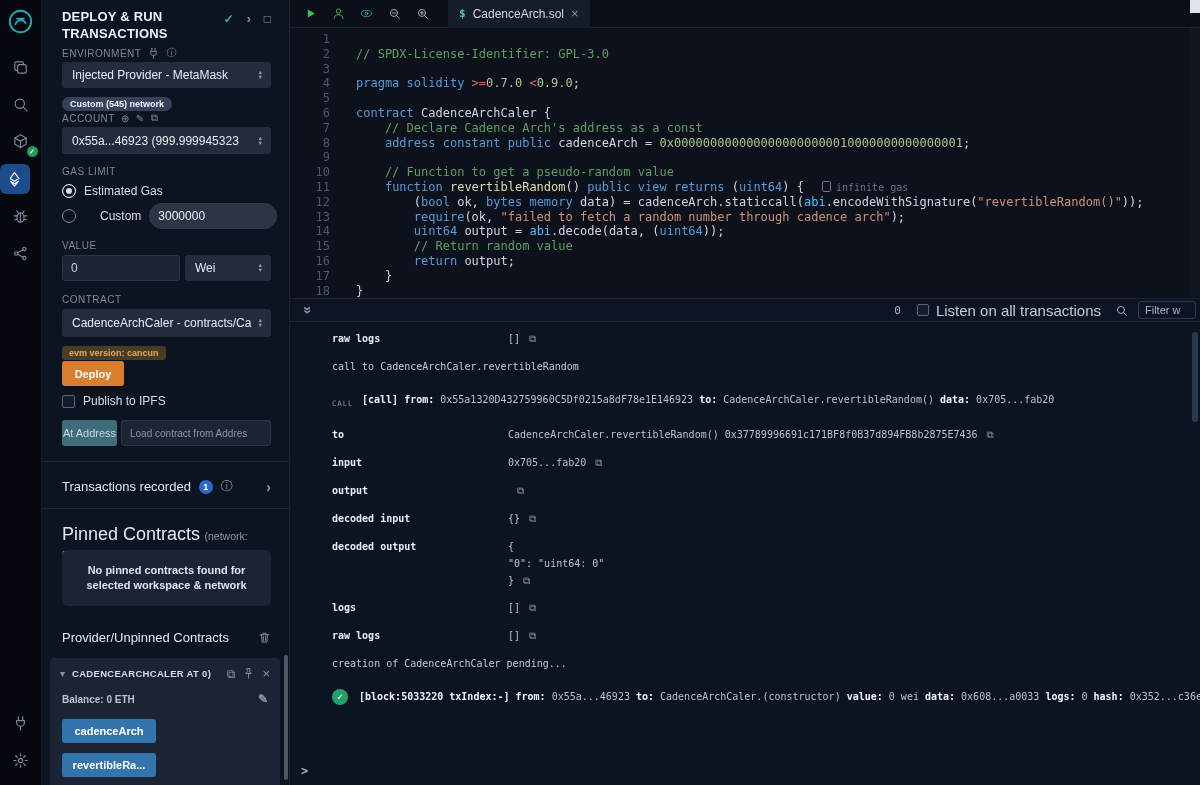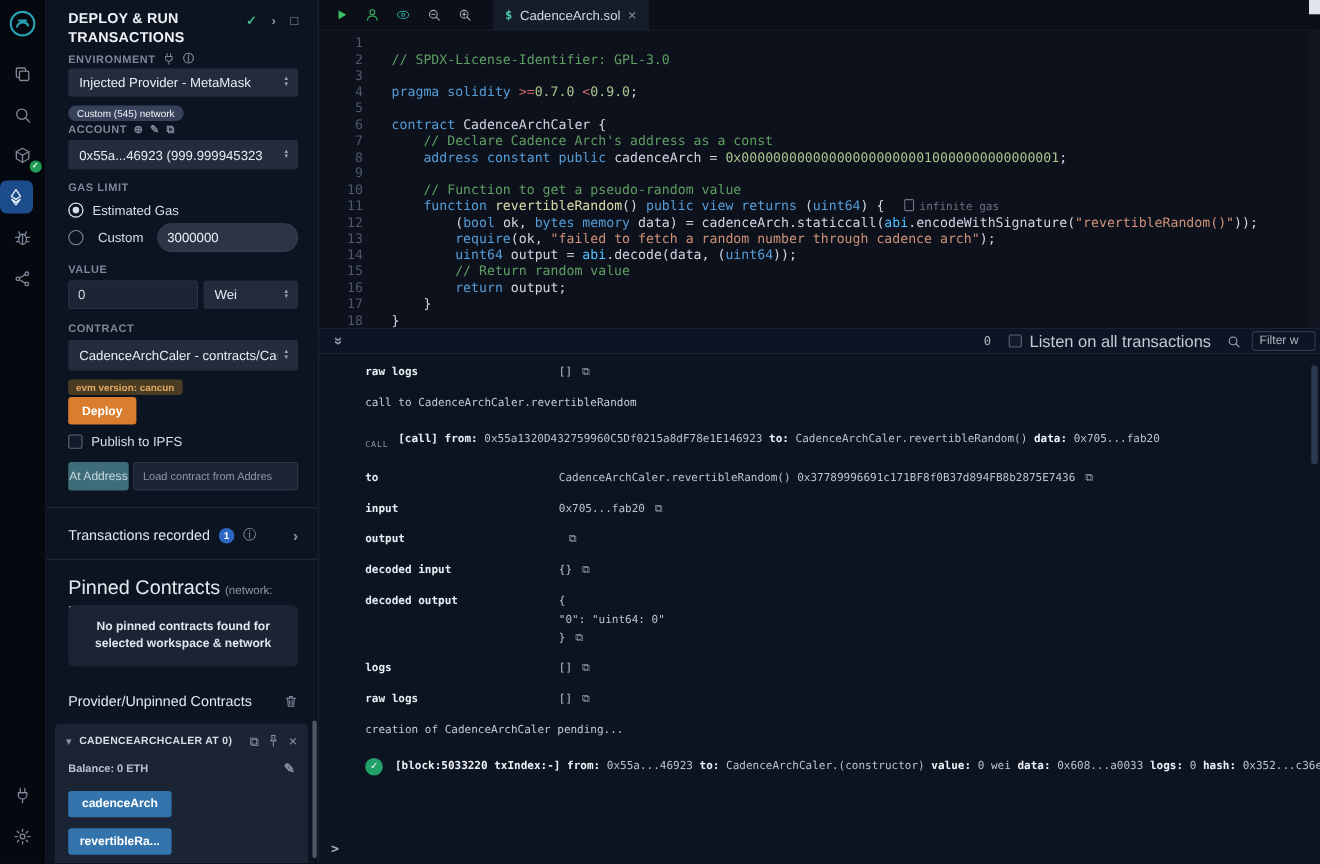--- a/index.html
+++ b/index.html
@@ -16,26 +16,26 @@
 .rail-badge{position:absolute;right:4px;bottom:3px;width:11px;height:11px;border-radius:50%;background:#1f9d55;color:#fff;font-size:7px;line-height:11px;text-align:center;font-weight:bold}
 .rail-bottom{margin-top:auto;margin-bottom:6px;display:flex;flex-direction:column;align-items:center}
 
 
 .sidebar{position:absolute;left:42px;top:0;bottom:0;width:248px;background:#0d1421;border-right:1px solid #1a2232;overflow:hidden}
 .sb{position:absolute;left:20px;right:18px}
 .side-title{font-size:13px;font-weight:bold;color:#eef2f7;line-height:17px;width:160px;letter-spacing:.2px}
 .head-icons{position:absolute;right:0;top:4px;display:flex;gap:13px;align-items:center}
 .ic{font-size:12px;color:#8b95a5;cursor:pointer}
 .ic.check{color:#3fb68b;font-weight:bold}
-.lbl{font-size:10px;letter-spacing:.5px;color:#7d8799;font-weight:bold;display:flex;align-items:flex-end;gap:6px}
+.lbl{font-size:10px;letter-spacing:.5px;color:#7d8799;font-weight:normal;display:flex;align-items:center;gap:6px}
 .lbl .licon{color:#7d8799;font-size:10px}
 .field{height:26px;background:#232b3c;border-radius:3px;display:flex;align-items:center;padding:0 8px 0 10px;font-size:12px;color:#e8ecf2;white-space:nowrap;overflow:hidden;cursor:pointer}
 .field .ftext{flex:1;overflow:hidden;white-space:nowrap}
 .caret{display:flex;flex-direction:column;line-height:4.6px;font-size:5.5px;color:#9aa4b4;margin-left:6px}
-.badge-dark{display:inline-block;background:#38415a;color:#eef2f7;font-size:9px;font-weight:normal;padding:2px 8px;border-radius:8px}
+.badge-dark{display:inline-block;background:#38415a;color:#eef2f7;font-size:9px;font-weight:bold;padding:2px 8px;border-radius:8px}
 .badge-evm{display:inline-block;background:#4a3c22;color:#e2a964;font-size:9px;font-weight:bold;padding:2px 7px;border-radius:3px}
 .radio-row{display:flex;align-items:center;gap:8px;font-size:12px;color:#d9dee6}
 .radio{width:14px;height:14px;border-radius:50%;border:1.5px solid #7d8799;flex-shrink:0;cursor:pointer}
 .radio.sel{border-color:#d6dce4;background:#d6dce4;box-shadow:inset 0 0 0 3px #0d1421}
 .sinput{background:#2c3445;border:1px solid #343e52;border-radius:13px;color:#eef2f7;font-size:12px;height:26px;padding:0 8px;outline:none}
 .dinput{background:#1d2434;border:1px solid #2a3348;border-radius:3px;color:#cfd6e0;font-size:11px;height:26px;padding:0 8px;outline:none}
 .dinput::placeholder{color:#8b95a5}
 .btn-deploy{width:62px;height:25px;background:#d97d2e;border:none;border-radius:3px;color:#fff;font-size:11px;font-weight:bold;cursor:pointer}
 .cbx{width:13px;height:13px;border:1.5px solid #5a6678;border-radius:2px;background:#141b2a;flex-shrink:0;cursor:pointer}
 .chk-row{display:flex;align-items:center;gap:8px;font-size:12px;color:#d9dee6}
@@ -213,21 +213,21 @@
     </div>
 
     <div class="sb lbl" style="top:166px">
         <span>GAS LIMIT</span>
       </div>
     <div class="sb radio-row" style="top:184px">
       <span class="radio sel"></span>
       <span>Estimated Gas</span>
     </div>
     <div class="sb radio-row" style="top:203px;justify-content:space-between">
-      <span style="display:flex;align-items:center;gap:13px">
+      <span style="display:flex;align-items:center;gap:24px">
         <span class="radio"></span>
         <span>Custom</span>
       </span>
       <input class="sinput" style="width: 128px;" value="3000000">
     </div>
 
     <div class="sb lbl" style="top:240px">
         <span>VALUE</span>
       </div>
     <div class="sb" style="top:255px;display:flex;gap:5px">

